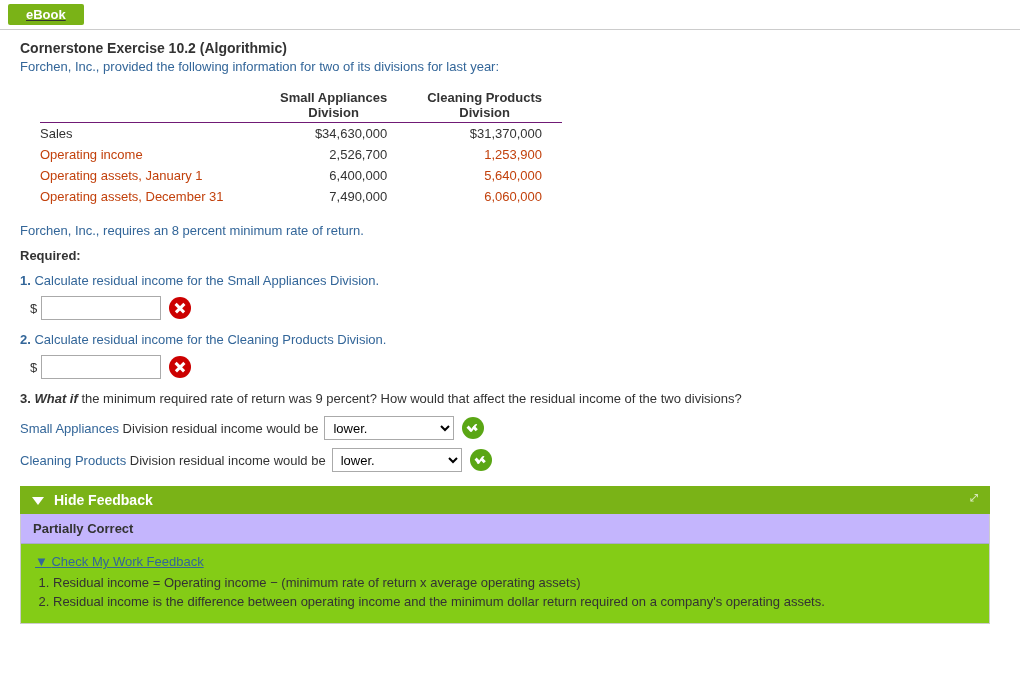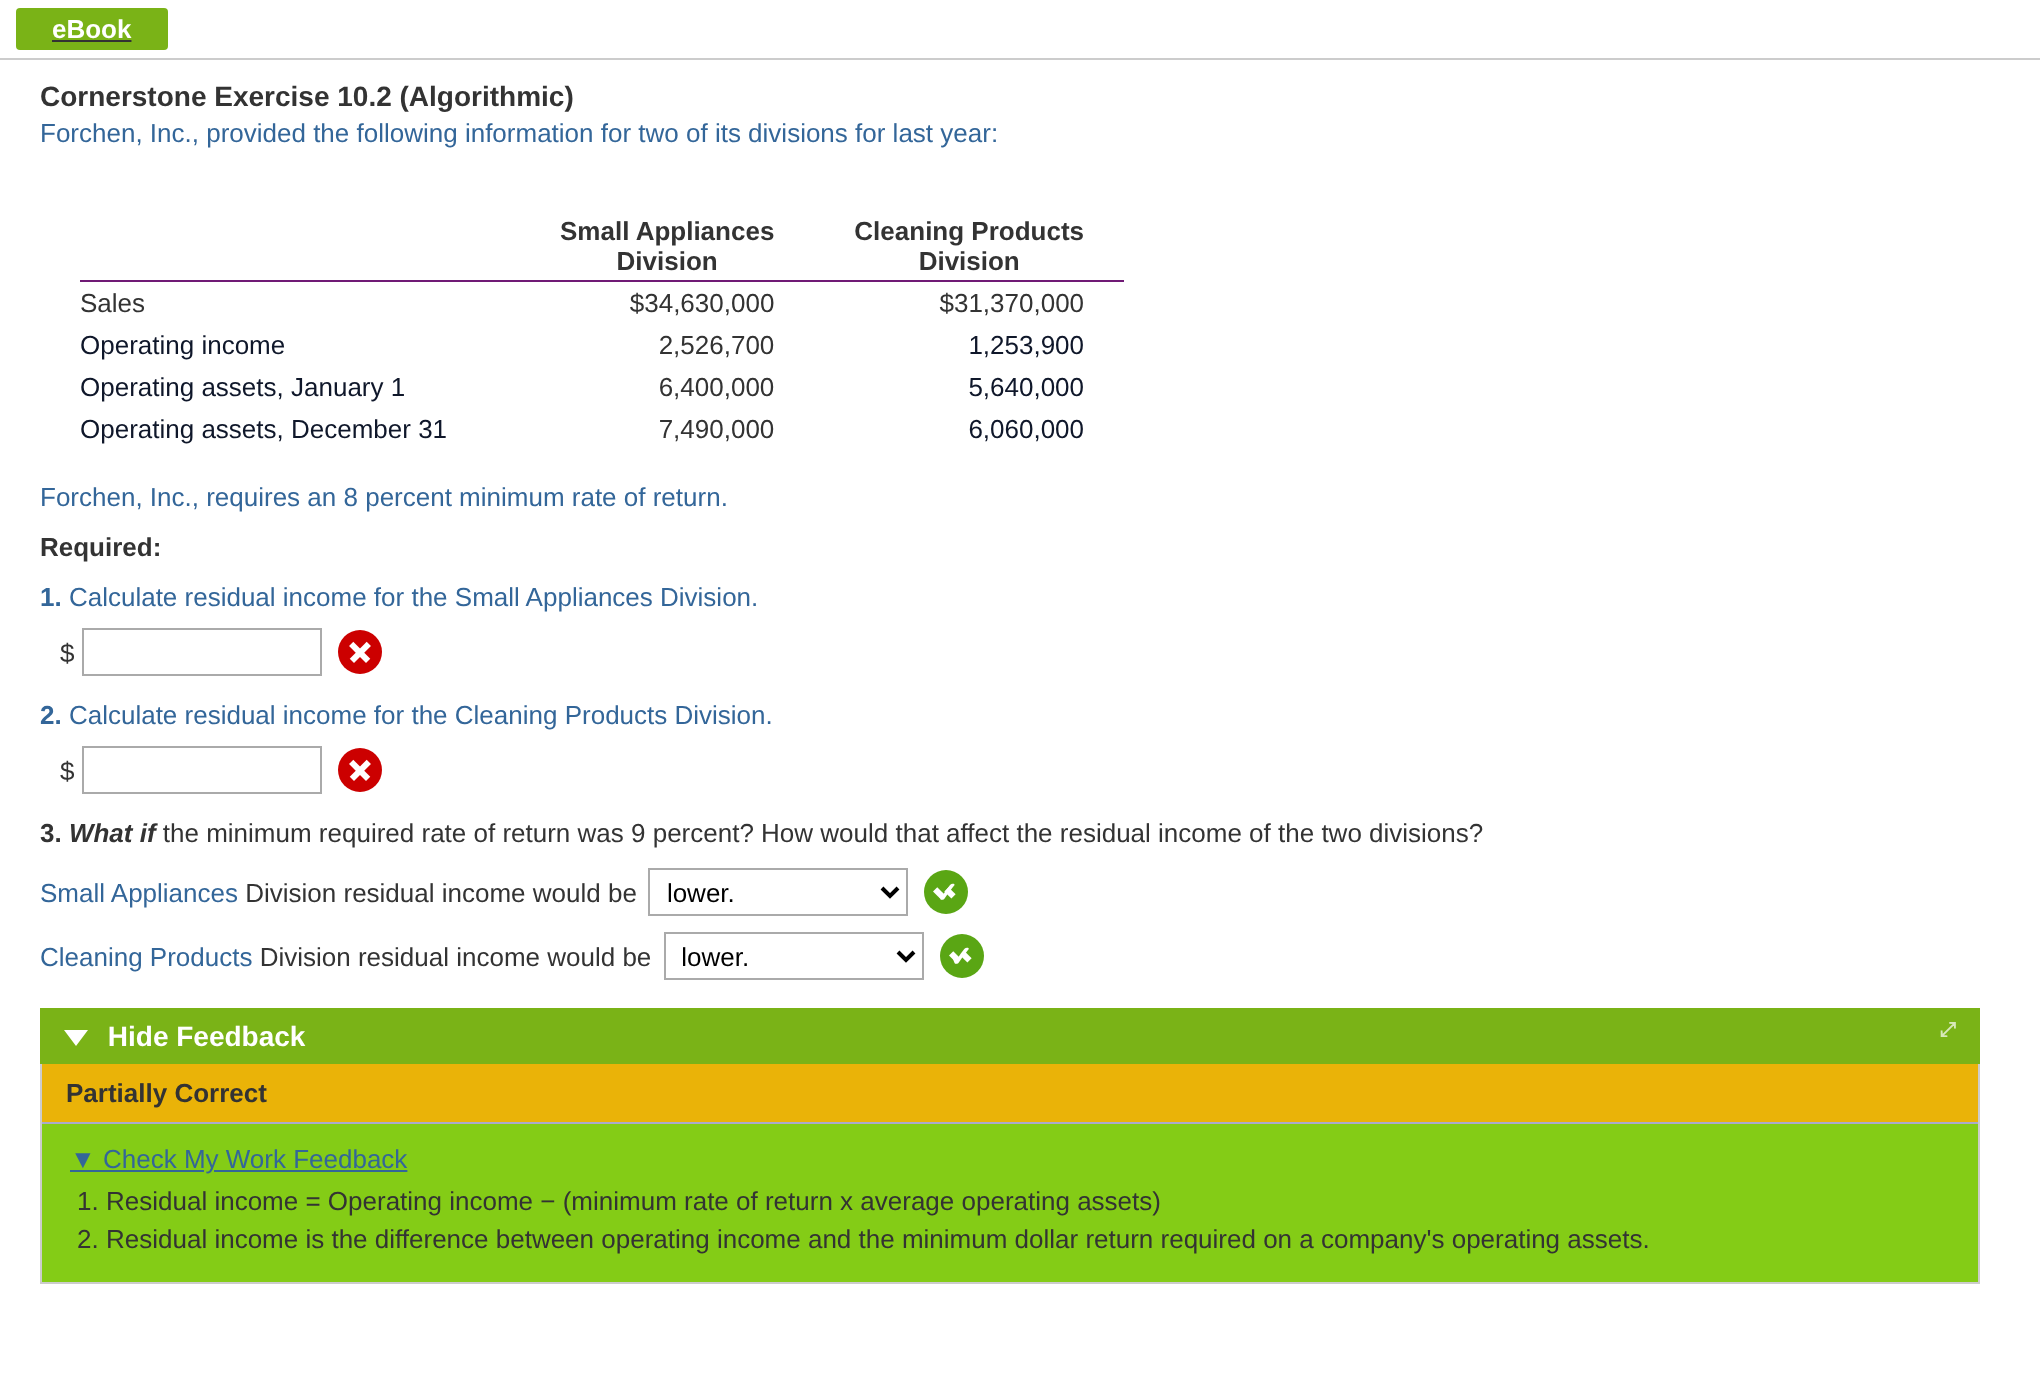--- a/index.html
+++ b/index.html
@@ -44,21 +44,21 @@
     }
 
     .exercise-subtitle {
       font-size: 13px;
       margin-bottom: 12px;
       color: #333;
     }
 
     .intro-text {
       color: #336699;
-      margin-bottom: 32px;
+      margin-bottom: 14px;
       font-size: 13px;
     }
 
     .data-table {
       border-collapse: collapse;
       margin-left: 20px;
       margin-bottom: 16px;
       font-size: 13px;
     }
 
@@ -78,21 +78,21 @@
       padding-left: 0;
       width: 220px;
     }
 
     .num-col {
       text-align: right;
       min-width: 110px;
     }
 
     .label-col {
-      color: #0f172a;
+      color: #c2410c;
     }
 
     .sales-row td {
       border-top: 1px solid #701a75;
     }
 
     .minimum-text {
       color: #336699;
       margin-bottom: 10px;
       font-size: 13px;
@@ -256,21 +256,21 @@
       margin-top: 14px;
       cursor: pointer;
     }
 
     .feedback-content {
       border: 1px solid #ccc;
       border-top: none;
     }
 
     .partially-correct-header {
-      background: #eab308;
+      background: #c4b5fd;
       padding: 7px 12px;
       font-weight: bold;
       font-size: 13px;
       border-bottom: 1px solid #aac;
     }
 
     .feedback-body {
       padding: 10px 14px;
       background: #84cc16;
       font-size: 13px;

